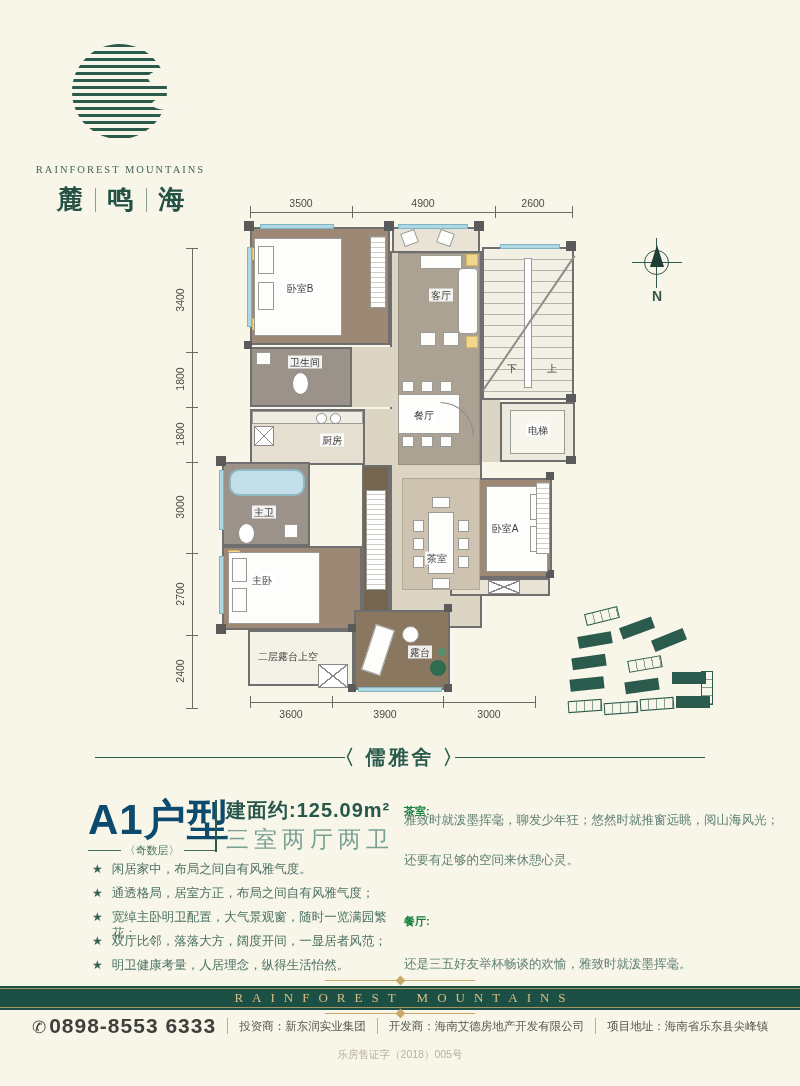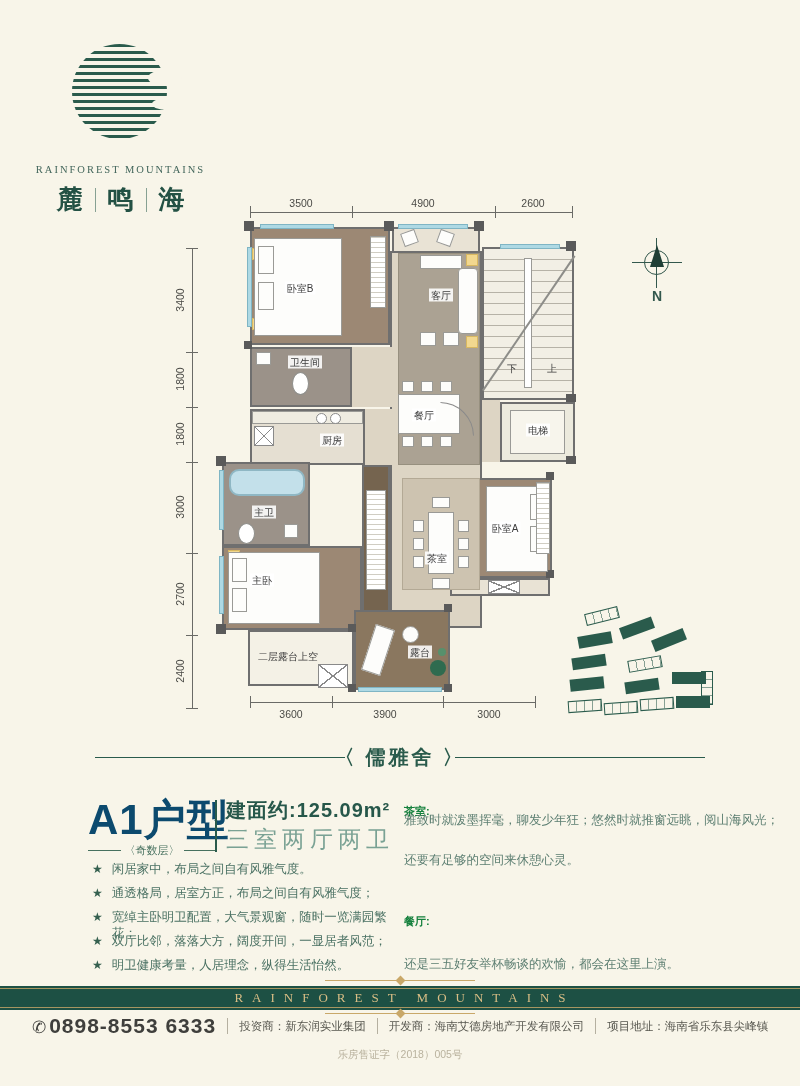--- a/index.html
+++ b/index.html
@@ -340,21 +340,21 @@
   </div>
   <div class="feature" style="top:957px;">
     <span class="star">★</span>
     <span>明卫健康考量，人居理念，纵得生活怡然。</span>
   </div>
 
   <div class="desc-title" style="top:804px;">茶室:</div>
   <div class="desc-line" style="top:812px;">雅致时就泼墨挥毫，聊发少年狂；悠然时就推窗远眺，阅山海风光；</div>
   <div class="desc-line" style="top:852px;">还要有足够的空间来休憩心灵。</div>
   <div class="desc-title" style="top:914px;">餐厅:</div>
-  <div class="desc-line" style="top:956px;">还是三五好友举杯畅谈的欢愉，都会在这里上演。</div>
+  <div class="desc-line" style="top:956px;">还是三五好友举杯畅谈的欢愉，雅致时就泼墨挥毫。</div>
 
   <div class="orn" style="top:980px;"></div>
   <div class="orn-diamond" style="top:977px;"></div>
   <div class="banner"></div>
   <div class="banner-text">RAINFOREST MOUNTAINS</div>
   <div class="orn" style="top:1013px;"></div>
   <div class="orn-diamond" style="top:1010px;"></div>
 
   <div class="footer-row">
     <span class="phone">

